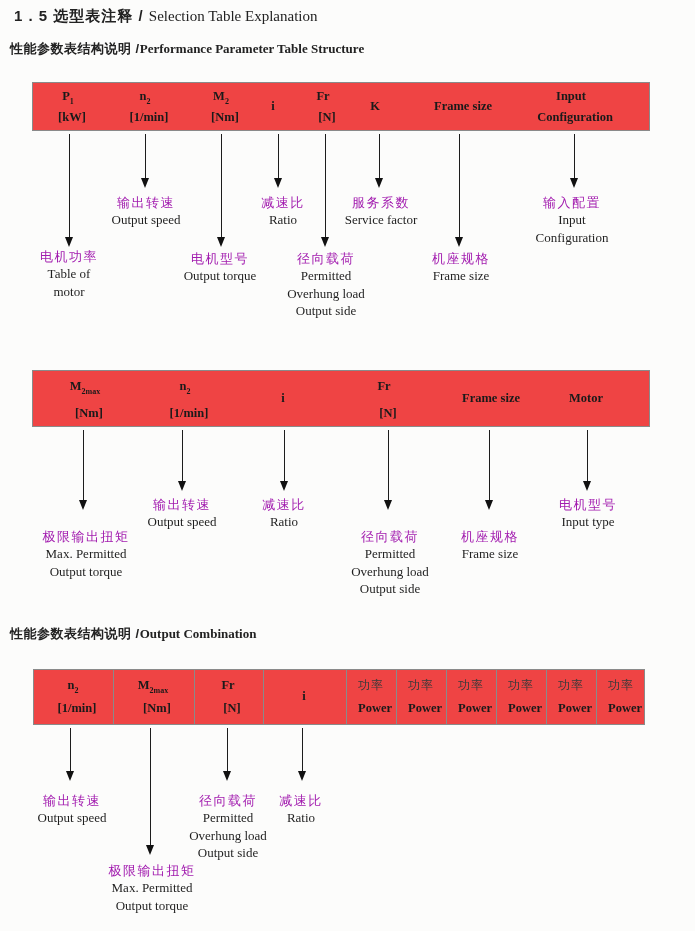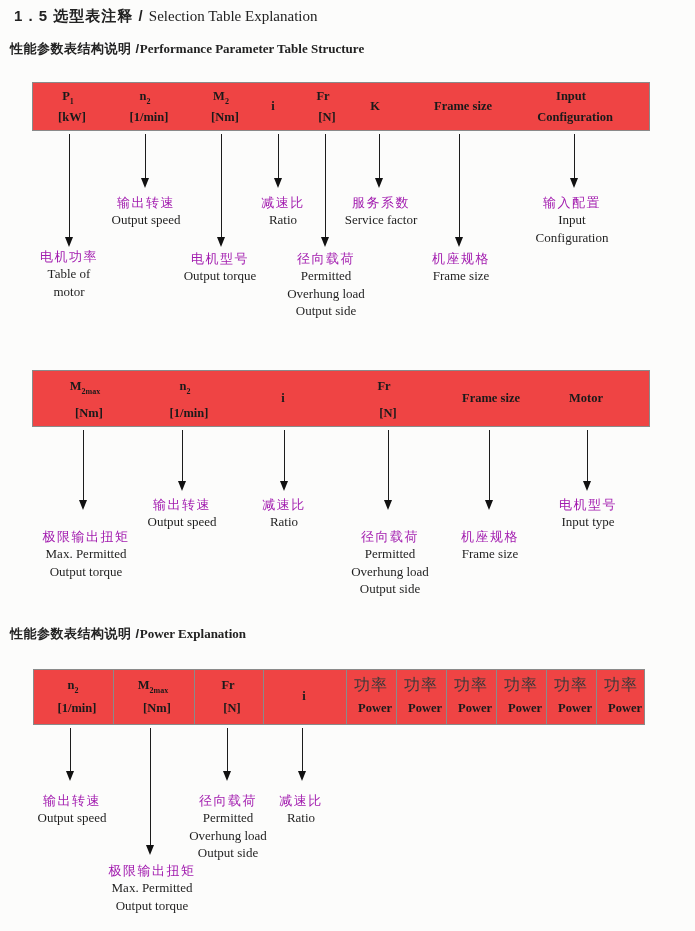--- a/index.html
+++ b/index.html
@@ -15,21 +15,21 @@
   
   .tbl{position:absolute;background:#ef4444;border:1px solid #8a8a8a;box-sizing:border-box;}
   .cell{position:absolute;top:0;transform:translateX(-50%);text-align:center;white-space:nowrap;
         font-family:"Liberation Serif","DejaVu Serif",serif;font-weight:bold;font-size:12.5px;color:#1a1a1a;}
   .cell .l1{line-height:14px;}
   .cell .l2{line-height:14px;margin-left:8px;}
   .cell sub{font-size:8px;line-height:0;}
   .t1 .l1{margin-top:6px;} .t1 .l2{margin-top:7px;} .t1 .solo .l1{margin-top:16px;}
   .t2 .l1{margin-top:8px;} .t2 .l2{margin-top:13px;} .t2 .solo .l1{margin-top:20px;}
   .t3 .l1{margin-top:8px;} .t3 .l2{margin-top:9px;}  .t3 .solo .l1{margin-top:19px;}
-  .pzh{font-family:"Liberation Sans","DejaVu Sans",sans-serif;font-weight:normal;font-size:16px;
+  .pzh{font-family:"Liberation Sans","DejaVu Sans",sans-serif;font-weight:normal;font-size:12px;
        letter-spacing:1px;color:#3a3a3a;}
   .vline{position:absolute;top:0;bottom:0;width:1px;background:#8a8a8a;}
   
   .arrow{position:absolute;width:9px;margin-left:-4.5px;display:flex;flex-direction:column;align-items:center;}
   .arrow .shaft{flex:1;width:1px;background:#1c1c1c;}
   .arrow .head{width:0;height:0;border-left:4.5px solid transparent;border-right:4.5px solid transparent;
                border-top:10px solid #111;}
   
   .lbl{position:absolute;transform:translateX(-50%);text-align:center;white-space:nowrap;}
   .lbl .zh{font-size:13px;letter-spacing:1.5px;line-height:17px;color:#a21caf;}
@@ -217,21 +217,21 @@
     </div>
   <div class="lbl" style="left:490px;top:528px;">
       <div class="zh">机座规格</div>
       <div class="en">Frame size</div>
     </div>
   <div class="lbl" style="left:588px;top:496px;">
       <div class="zh">电机型号</div>
       <div class="en">Input type</div>
     </div>
 
-  <div class="sec-h" style="top:625px;"><span class="h-zh">性能参数表结构说明 /</span><span class="h-en">Power Explanation</span></div>
+  <div class="sec-h" style="top:625px;"><span class="h-zh">性能参数表结构说明 /</span><span class="h-en">Output Combination</span></div>
 
   <div class="tbl t3" style="left:33px;top:669px;width:612px;height:56px;">
     <i class="vline" style="left:79px;"></i>
     <i class="vline" style="left:160px;"></i>
     <i class="vline" style="left:229px;"></i>
     <i class="vline" style="left:312px;"></i>
     <i class="vline" style="left:362px;"></i>
     <i class="vline" style="left:412px;"></i>
     <i class="vline" style="left:462px;"></i>
     <i class="vline" style="left:512px;"></i>

